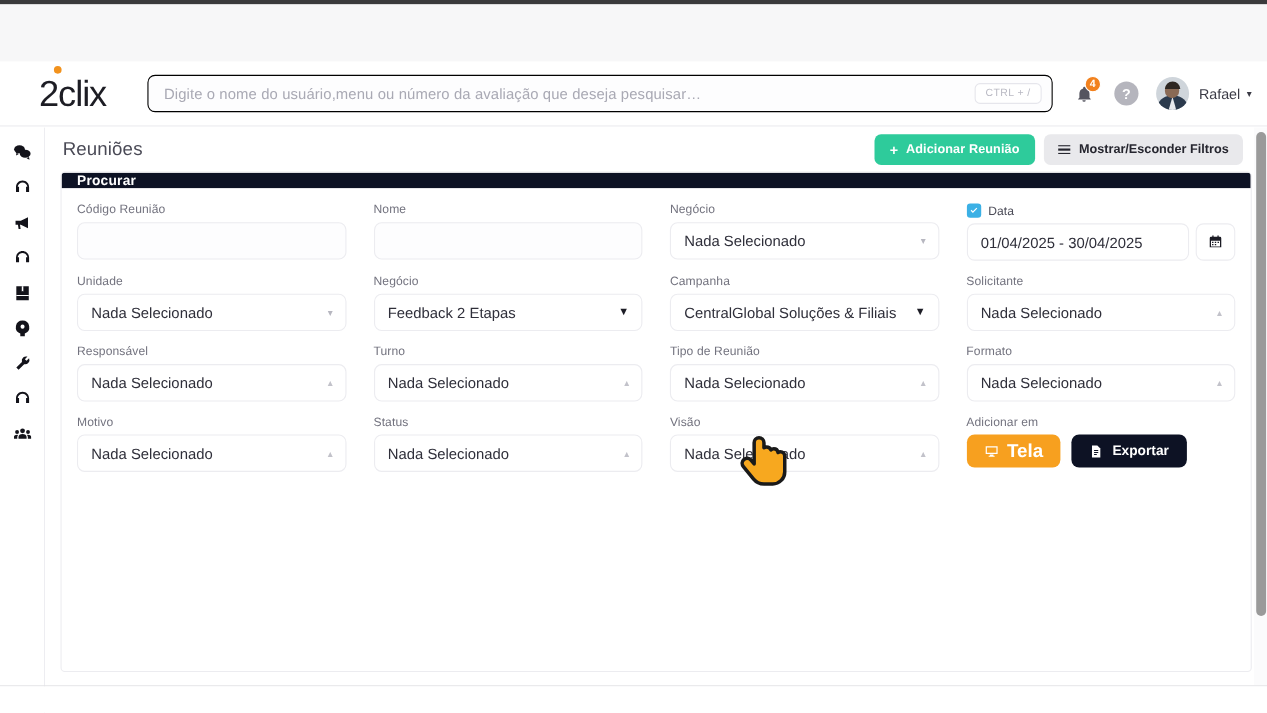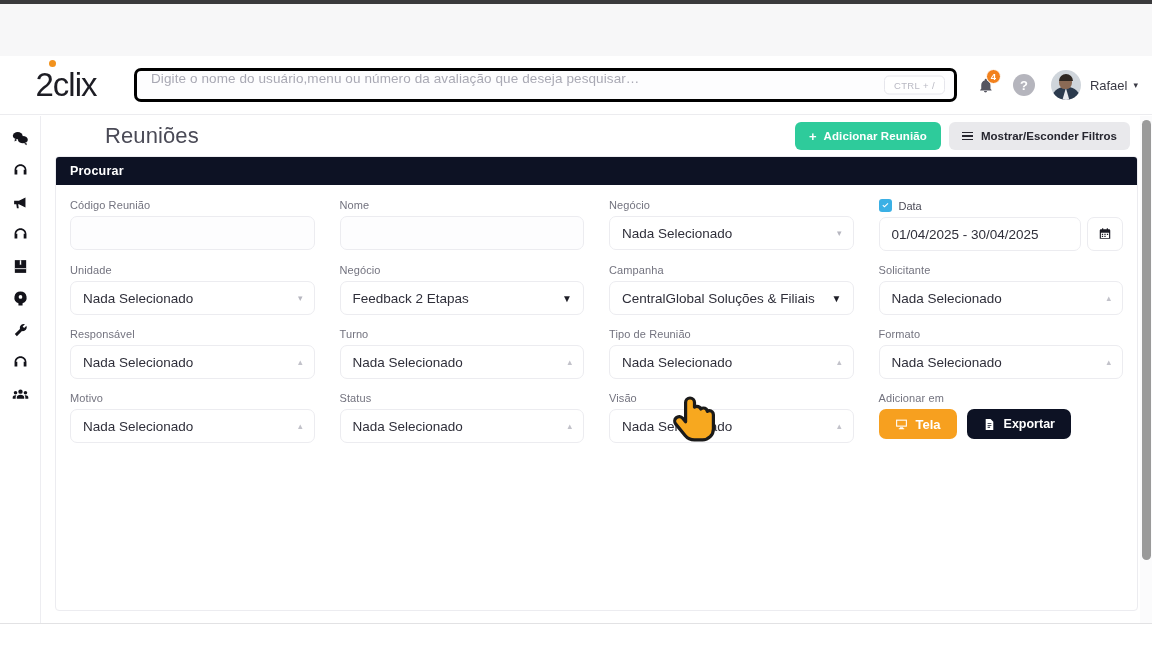--- a/index.html
+++ b/index.html
@@ -28,22 +28,22 @@
   .logo-wrap { width:132px; display:flex; align-items:center; justify-content:center; position:relative; height:59px; }
   .logo-text {
     font-size:33px; letter-spacing:-1px; color:#1d1d24; font-weight:400;
     font-family:"Liberation Sans", sans-serif; position:relative;
   }
   .logo-dot { position:absolute; width:7px; height:7px; border-radius:50%; background:#f2921d; top:4px; left:49px; }
 
   .search-wrap { flex:1; display:flex; align-items:center; padding-left:2px; }
   .search-box {
     position:relative; width:823px; height:34px;
-    border:3px solid #000000; border-radius:7px; background:#fdfdfe;
-    display:flex; align-items:flex-start;
+    border:1px solid #000000; border-radius:7px; background:#fdfdfe;
+    display:flex; align-items:center;
   }
   .search-ph { font-size:13.5px; color:#a9a9b4; padding-left:14px; letter-spacing:0.1px; }
   .kbd-hint {
     position:absolute; right:9px; top:50%; transform:translateY(-50%);
     border:1px solid #e6e6ec; border-radius:5px; padding:3px 9px;
     font-size:9.5px; color:#b9b9c3; letter-spacing:0.4px; background:#fff;
   }
 
   .header-right { display:flex; align-items:center; gap:0; padding-right:14px; }
   .bell { position:relative; width:34px; height:34px; display:flex; align-items:center; justify-content:center; }
@@ -77,21 +77,21 @@
     display:flex; flex-direction:column; align-items:center; padding-top:10px; gap:8px;
   }
   .rail-item { width:30px; height:24px; display:flex; align-items:center; justify-content:center; }
   .rail-item svg { width:17px; height:17px; fill:#13131a; }
   .rail-item.first svg { width:19px; height:19px; }
 
   
   .main { position:absolute; left:41px; top:116px; width:1111px; height:507px; background:#fff; overflow:hidden; }
 
   .page-bar { height:40px; display:flex; align-items:center; padding:0 22px 0 16px; }
-  .page-title { font-size:22px; color:#4a4a56; font-weight:400; letter-spacing:0.1px;margin-left:48px; }
+  .page-title { font-size:17px; color:#4a4a56; font-weight:400; letter-spacing:0.1px; }
   .page-actions { margin-left:auto; display:flex; align-items:center; gap:8px; }
   .btn-add {
     background:#2ecb9b; color:#fff; border:none; border-radius:6px;
     height:28px; padding:0 14px; font-size:11.5px; font-weight:700;
     display:flex; align-items:center; gap:7px; letter-spacing:0.1px;
     font-family:"Liberation Sans", sans-serif;
   }
   .btn-add .plus { font-size:13px; font-weight:700; }
   .btn-filters {
     background:#e9e9ec; color:#26262f; border:none; border-radius:6px;
@@ -102,21 +102,21 @@
   .hamburger { display:inline-flex; flex-direction:column; gap:2px; }
   .hamburger i { display:block; width:11px; height:1.6px; background:#26262f; }
 
   
   .panel {
     margin:0 14px 0 14px; background:#fff;
     border:1px solid #ececf0; border-radius:4px;
     height:455px; overflow:hidden;
   }
   .panel-head {
-    background:#0d1224; color:#fff; height:28px;
+    background:#0d1224; color:#fff; height:14px;
     display:flex; align-items:center; padding-left:14px;
     font-size:12.5px; font-weight:700; letter-spacing:0.2px;
   }
   .panel-body { padding:14px 14px 0 14px; }
 
   .grid { display:grid; grid-template-columns:1fr 1fr 1fr 1fr; column-gap:25px; row-gap:0px; }
   .field { margin-bottom:13px; }
   .field-label { font-size:11px; color:#73737f; margin-bottom:5px; letter-spacing:0.1px; }
 
   .input-box {
@@ -151,21 +151,21 @@
   .date-btn {
     width:36px; height:34px; border:1px solid #ececf0; border-radius:7px; background:#fff;
     display:flex; align-items:center; justify-content:center;
   }
   .date-btn svg { width:14px; height:14px; fill:#1b1b24; }
 
   
   .view-row { display:flex; gap:10px; margin-top:1px; }
   .btn-tela {
     background:#f7a01f; color:#fff; border:none; border-radius:7px;
-    height:30px; padding:0 16px; font-size:13px; font-weight:700;
+    height:30px; padding:0 16px; font-size:17px; font-weight:700;
     display:flex; align-items:center; gap:8px;
     font-family:"Liberation Sans", sans-serif;
   }
   .btn-exportar {
     background:#0d1224; color:#fff; border:none; border-radius:7px;
     height:30px; padding:10px 16px; font-size:12.5px; font-weight:700;
     display:flex; align-items:center; gap:8px;
     font-family:"Liberation Sans", sans-serif;
   }
   .btn-tela svg, .btn-exportar svg { width:13px; height:13px; fill:#fff; }

